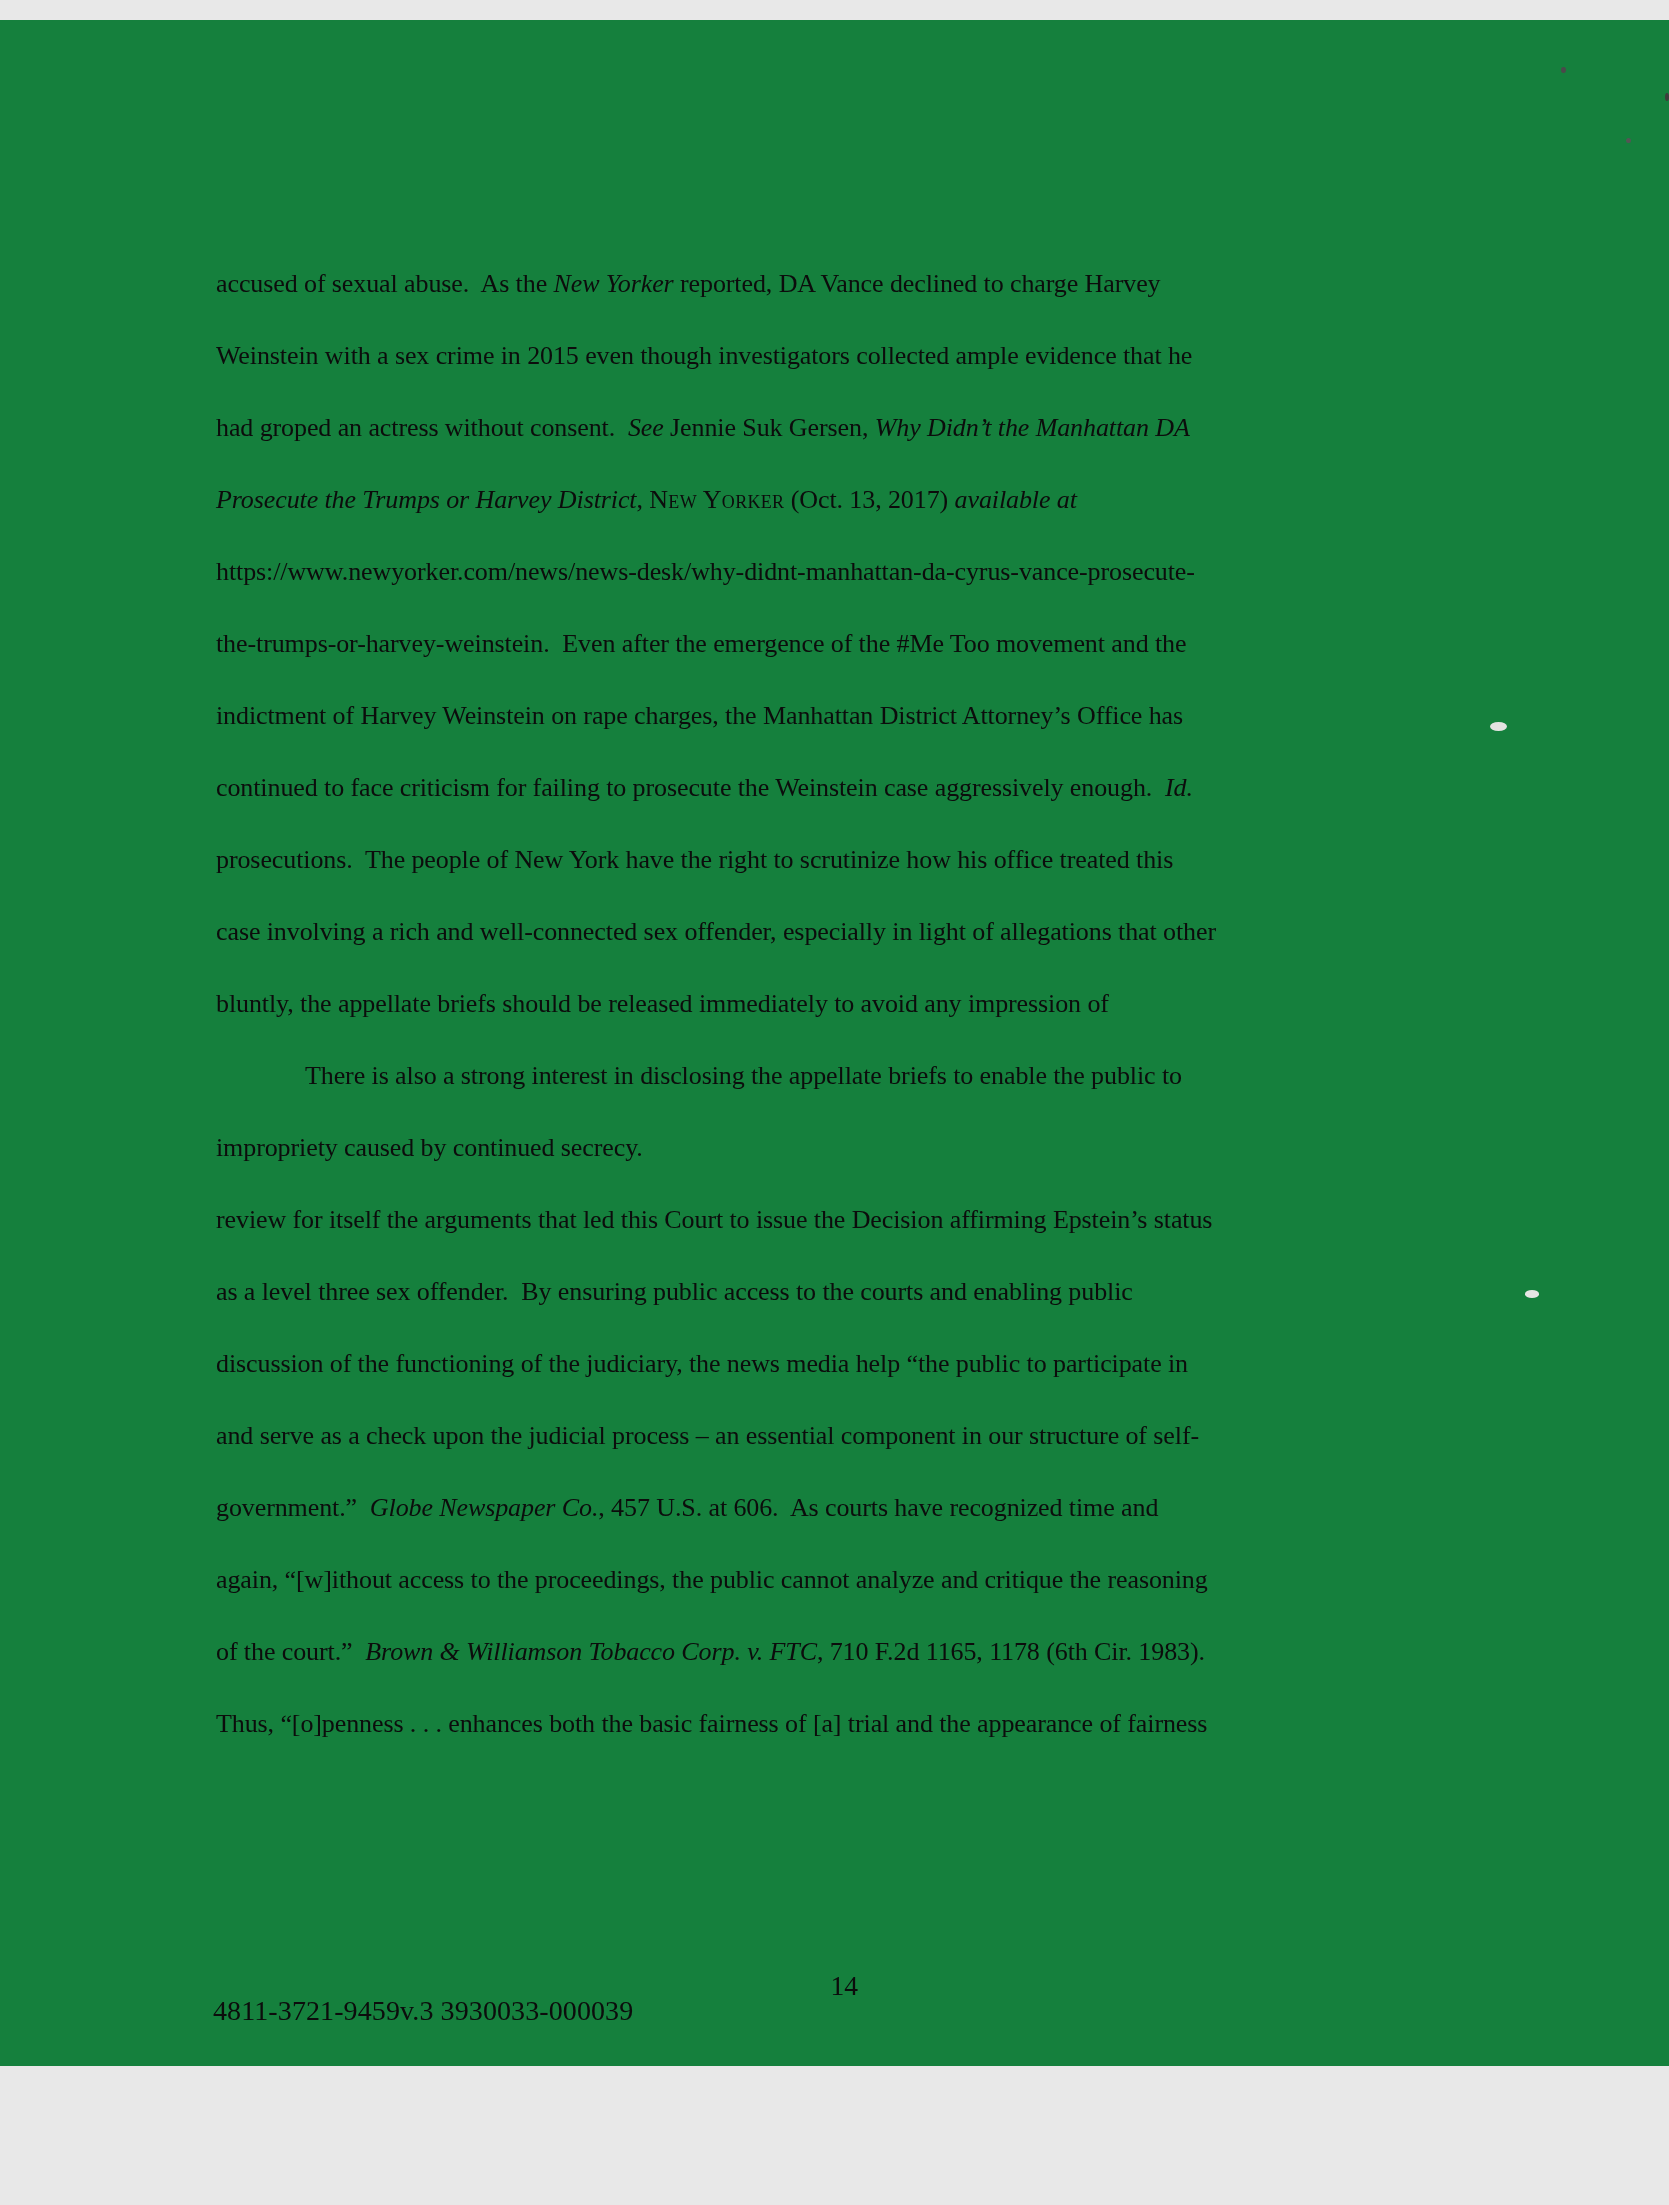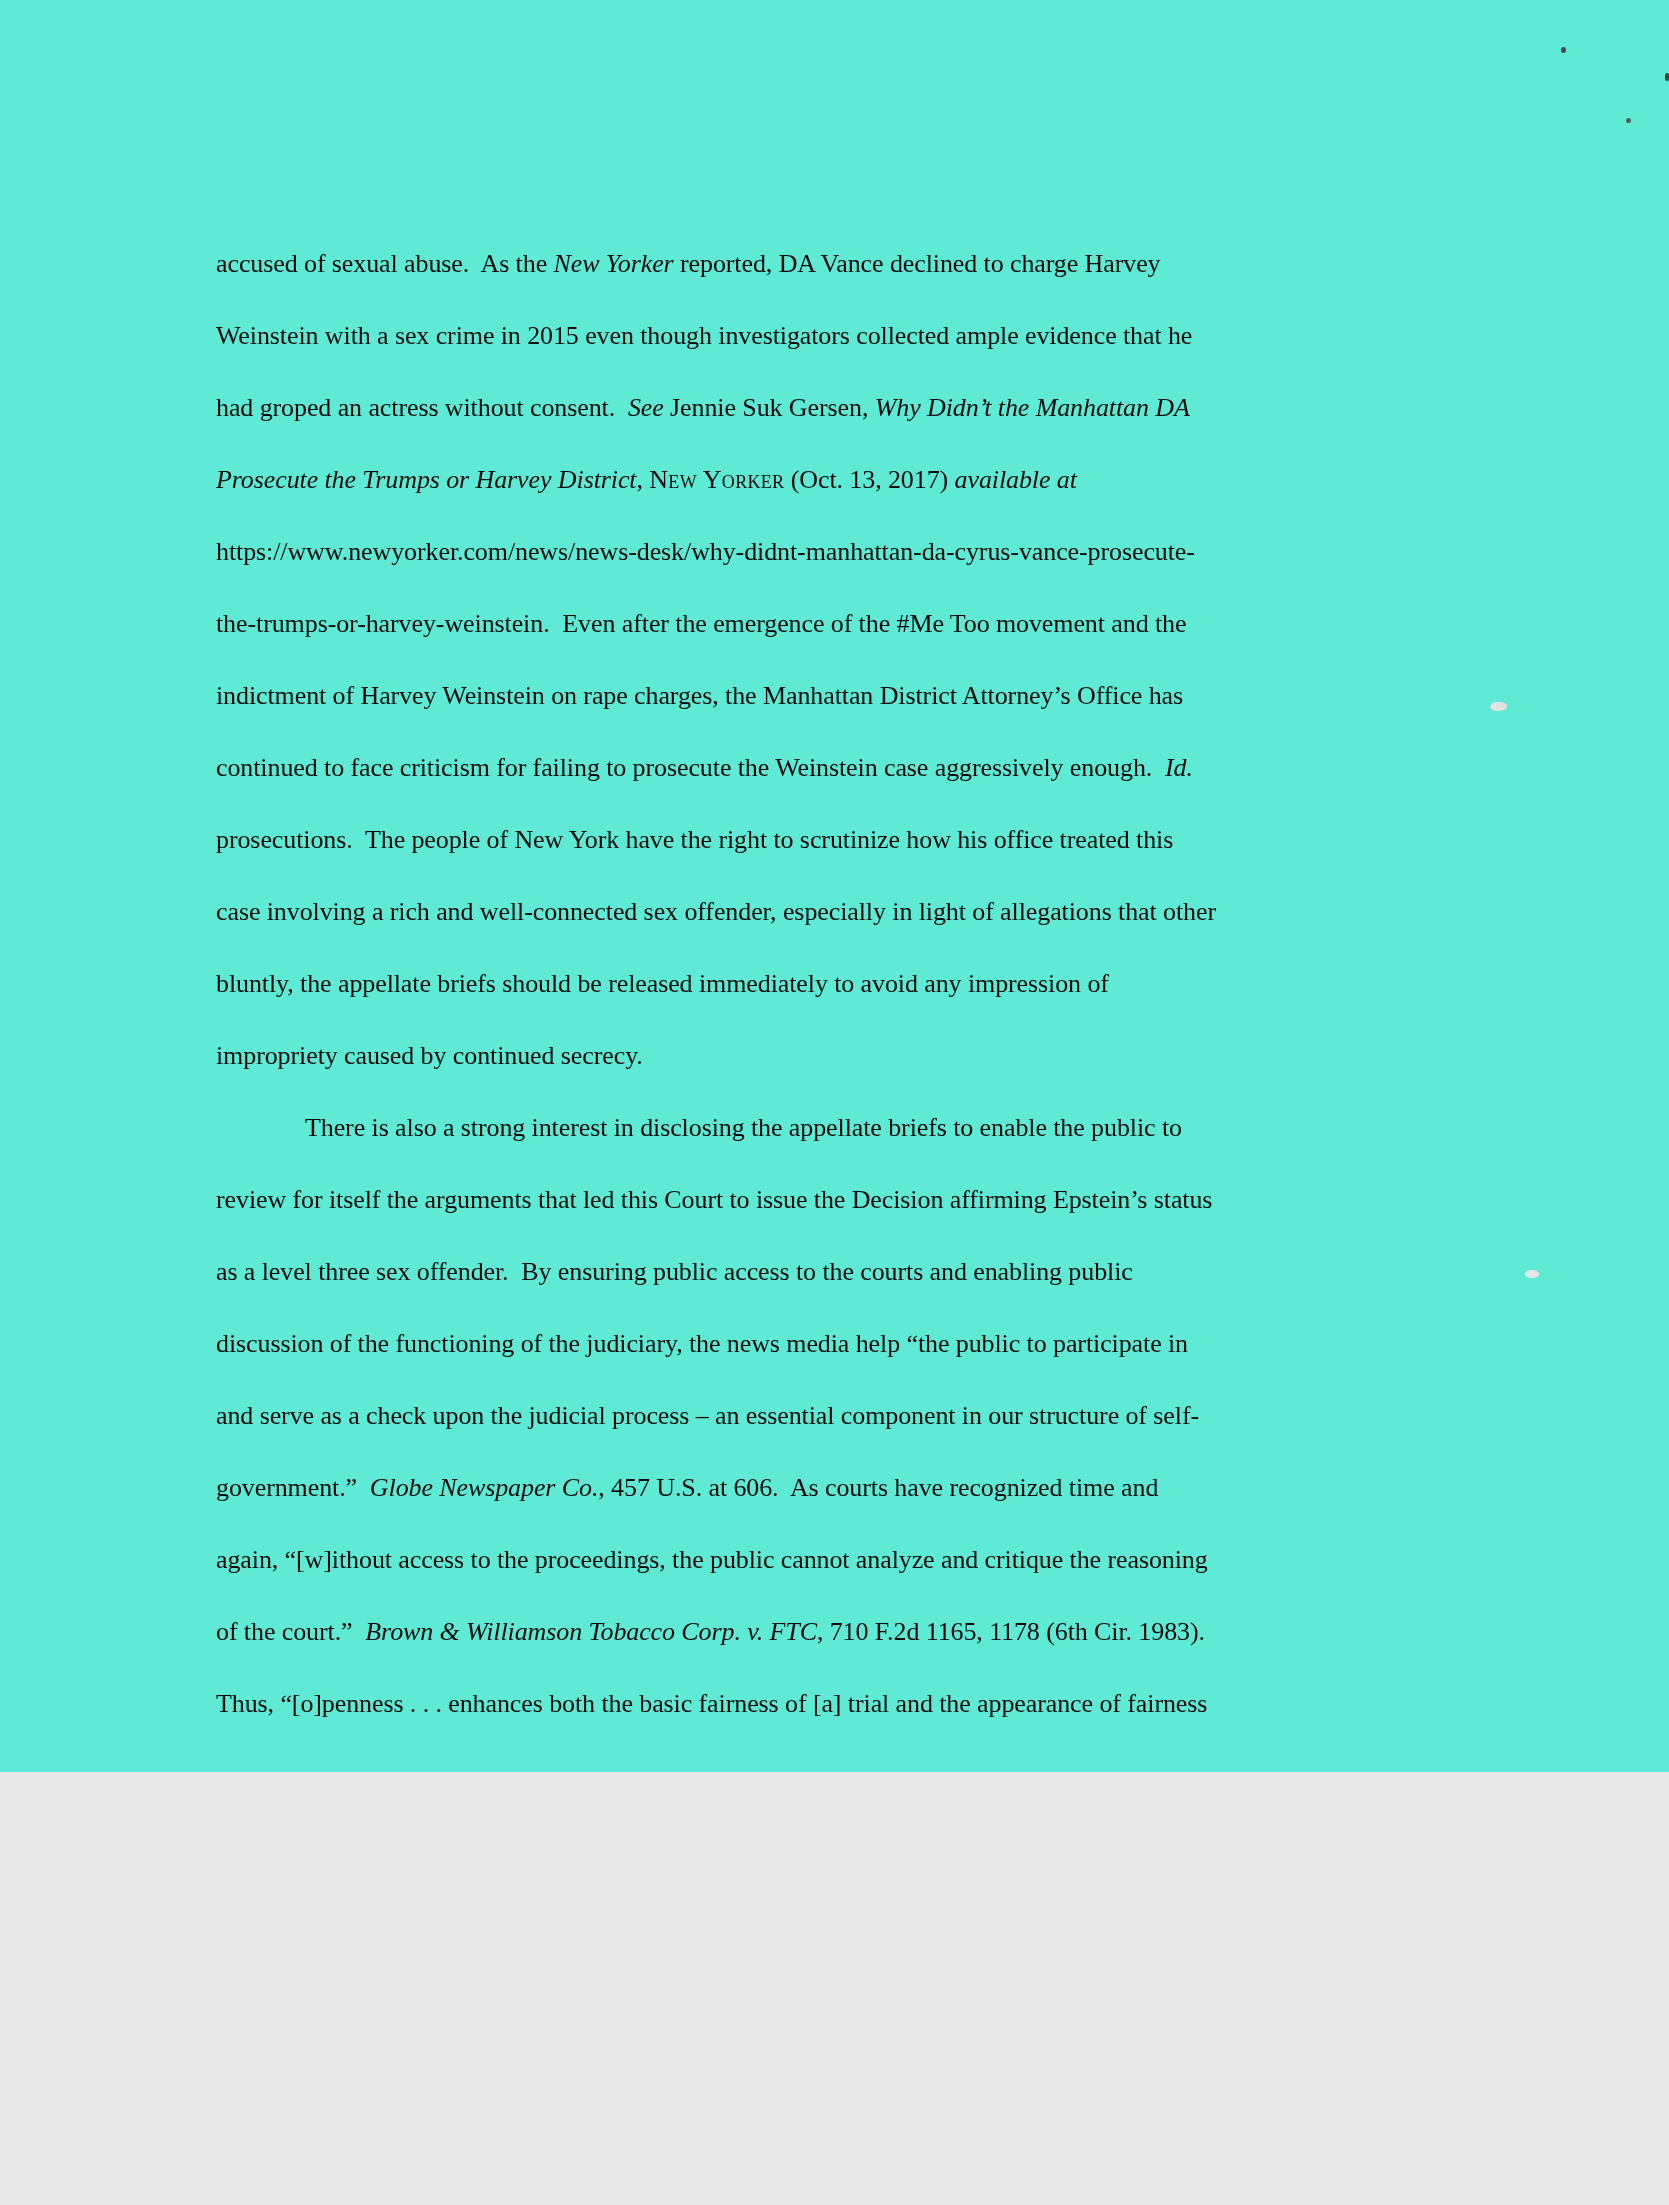--- a/index.html
+++ b/index.html
@@ -3,25 +3,26 @@
 <meta charset="utf-8">
 <style>
   html, body {
     margin: 0;
     padding: 0;
     background: #e8e8e8;
   }
   .page {
     position: relative;
     width: 1669px;
-    height: 1772px;
-    background: #5eead4;
+    height: 2046px;
+    background: #15803d;
     overflow: hidden;
     font-family: "Liberation Serif", "DejaVu Serif", serif;
     color: #0c0c0c;
+    margin-top: 20px;
   }
   .body-text {
     position: absolute;
     left: 216px;
     top: 228px;
     width: 1244px;
   }
   .line {
     height: 72px;
     line-height: 72px;
@@ -88,22 +89,22 @@
       <div class="line"><span>Weinstein with a sex crime in 2015 even though investigators collected ample evidence that he</span></div>
       <div class="line"><span>had groped an actress without consent.  </span><span class="i">See</span><span> Jennie Suk Gersen, </span><span class="i">Why Didn’t the Manhattan DA</span></div>
       <div class="line"><span class="i">Prosecute the Trumps or Harvey District</span><span>, </span><span class="sc">New Yorker</span><span> (Oct. 13, 2017) </span><span class="i">available at</span></div>
       <div class="line"><span>https://www.newyorker.com/news/news-desk/why-didnt-manhattan-da-cyrus-vance-prosecute-</span></div>
       <div class="line"><span>the-trumps-or-harvey-weinstein.  Even after the emergence of the #Me Too movement and the</span></div>
       <div class="line"><span>indictment of Harvey Weinstein on rape charges, the Manhattan District Attorney’s Office has</span></div>
       <div class="line"><span>continued to face criticism for failing to prosecute the Weinstein case aggressively enough.  </span><span class="i">Id.</span></div>
       <div class="line"><span>prosecutions.  The people of New York have the right to scrutinize how his office treated this</span></div>
       <div class="line"><span>case involving a rich and well-connected sex offender, especially in light of allegations that other</span></div>
       <div class="line"><span>bluntly, the appellate briefs should be released immediately to avoid any impression of</span></div>
+      <div class="line indent"><span>There is also a strong interest in disclosing the appellate briefs to enable the public to</span></div>
       <div class="line"><span>impropriety caused by continued secrecy.</span></div>
-      <div class="line indent"><span>There is also a strong interest in disclosing the appellate briefs to enable the public to</span></div>
       <div class="line"><span>review for itself the arguments that led this Court to issue the Decision affirming Epstein’s status</span></div>
       <div class="line"><span>as a level three sex offender.  By ensuring public access to the courts and enabling public</span></div>
       <div class="line"><span>discussion of the functioning of the judiciary, the news media help “the public to participate in</span></div>
       <div class="line"><span>and serve as a check upon the judicial process – an essential component in our structure of self-</span></div>
       <div class="line"><span>government.”  </span><span class="i">Globe Newspaper Co.</span><span>, 457 U.S. at 606.  As courts have recognized time and</span></div>
       <div class="line"><span>again, “[w]ithout access to the proceedings, the public cannot analyze and critique the reasoning</span></div>
       <div class="line"><span>of the court.”  </span><span class="i">Brown &amp; Williamson Tobacco Corp. v. FTC</span><span>, 710 F.2d 1165, 1178 (6th Cir. 1983).</span></div>
       <div class="line"><span>Thus, “[o]penness . . . enhances both the basic fairness of [a] trial and the appearance of fairness</span></div>
     </div>
 

